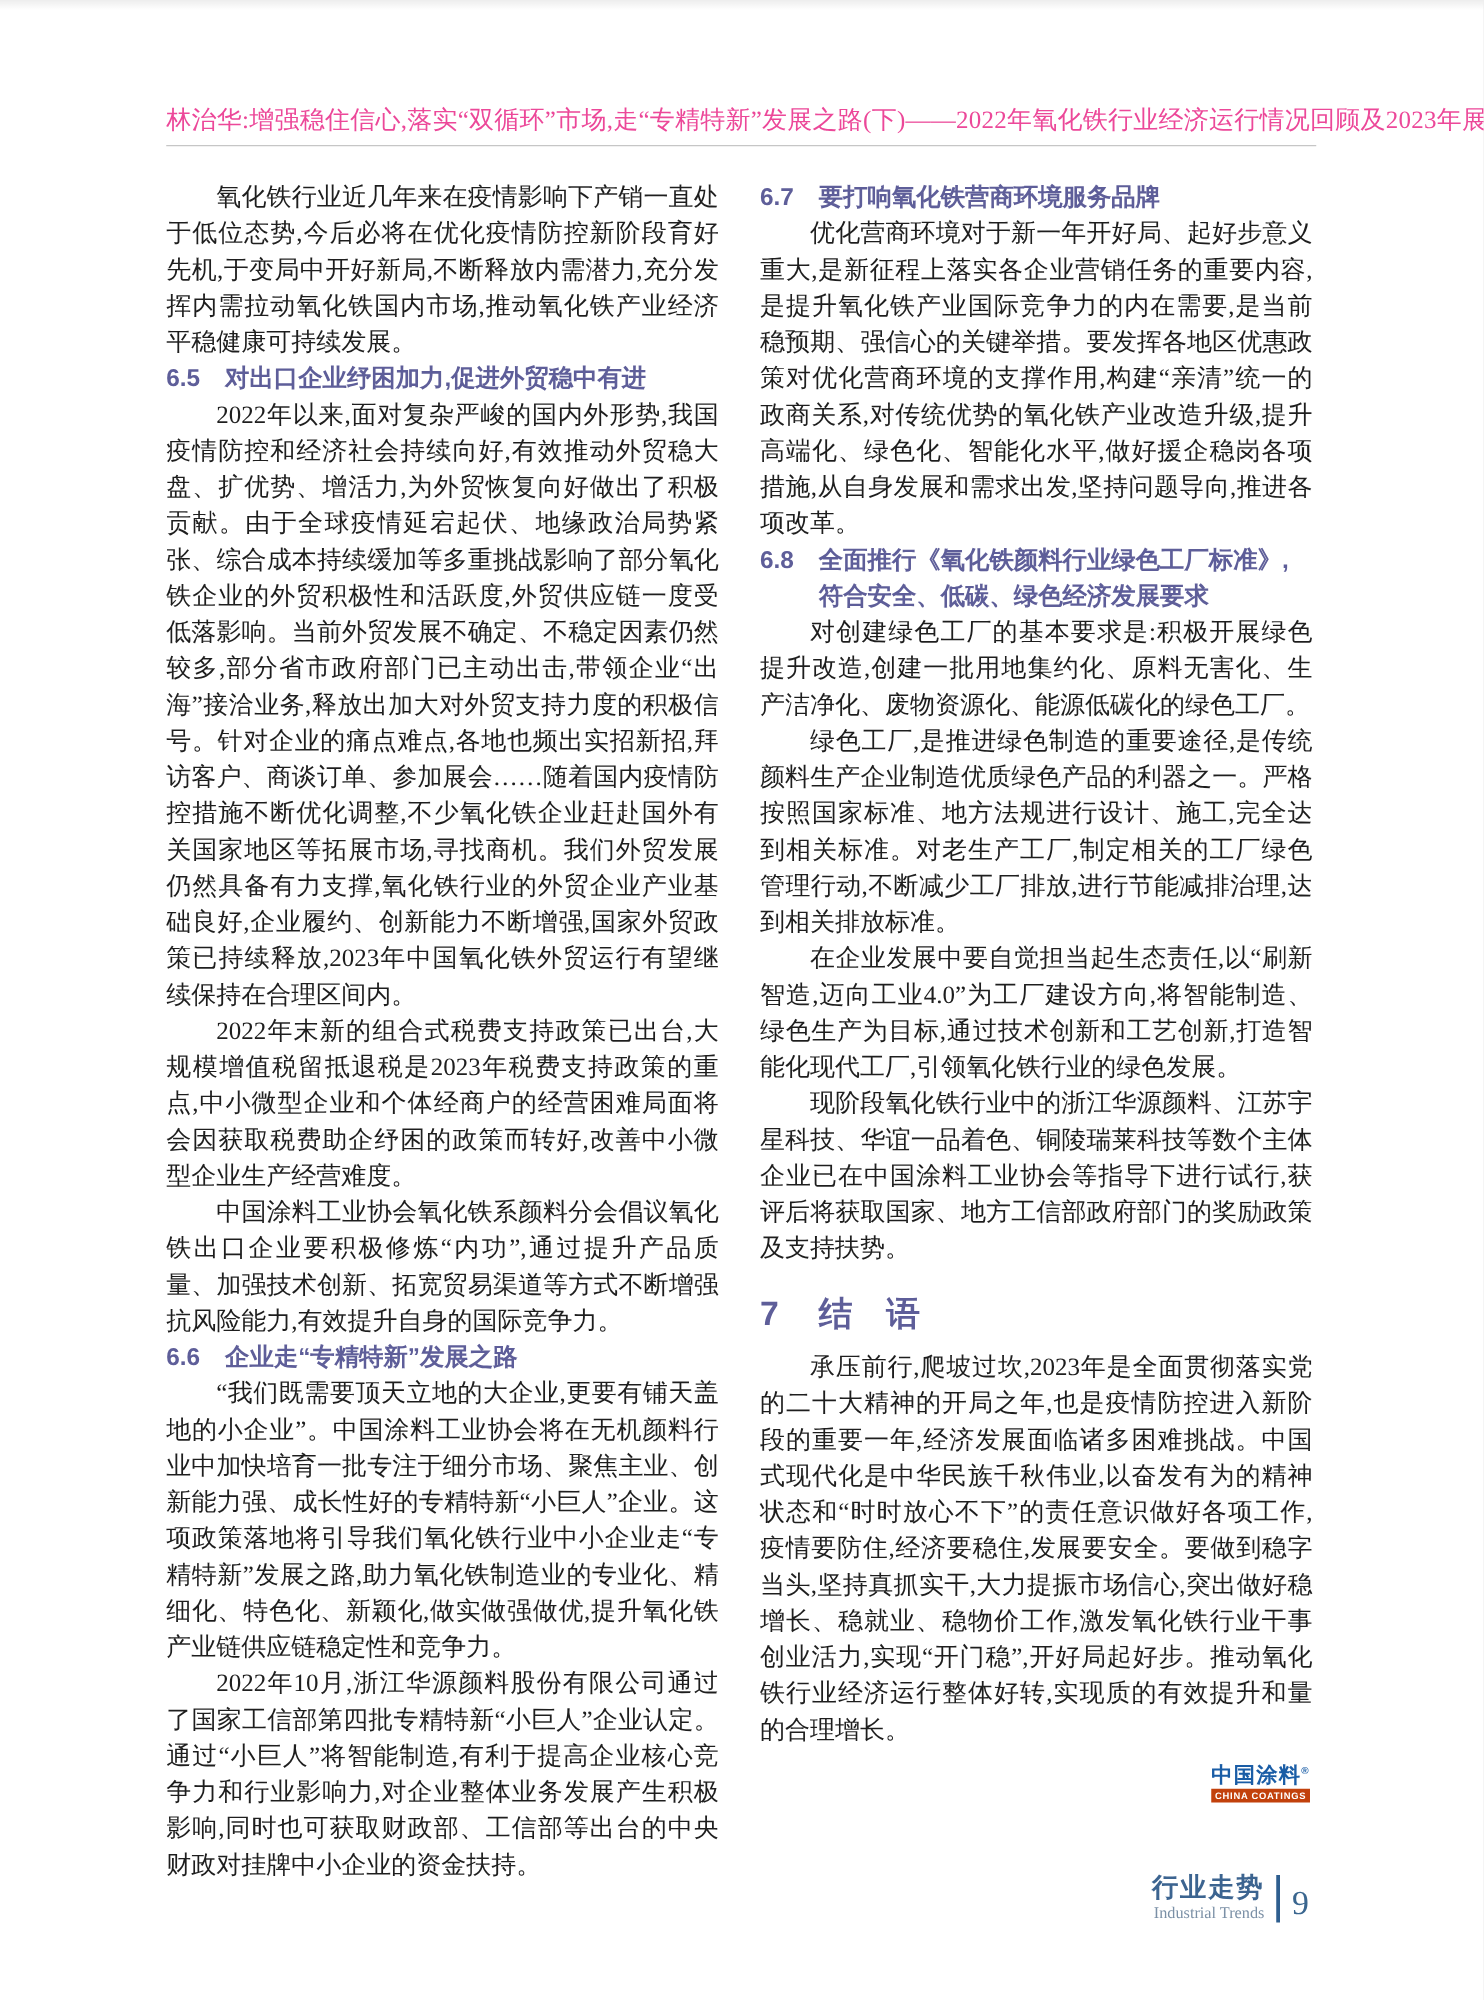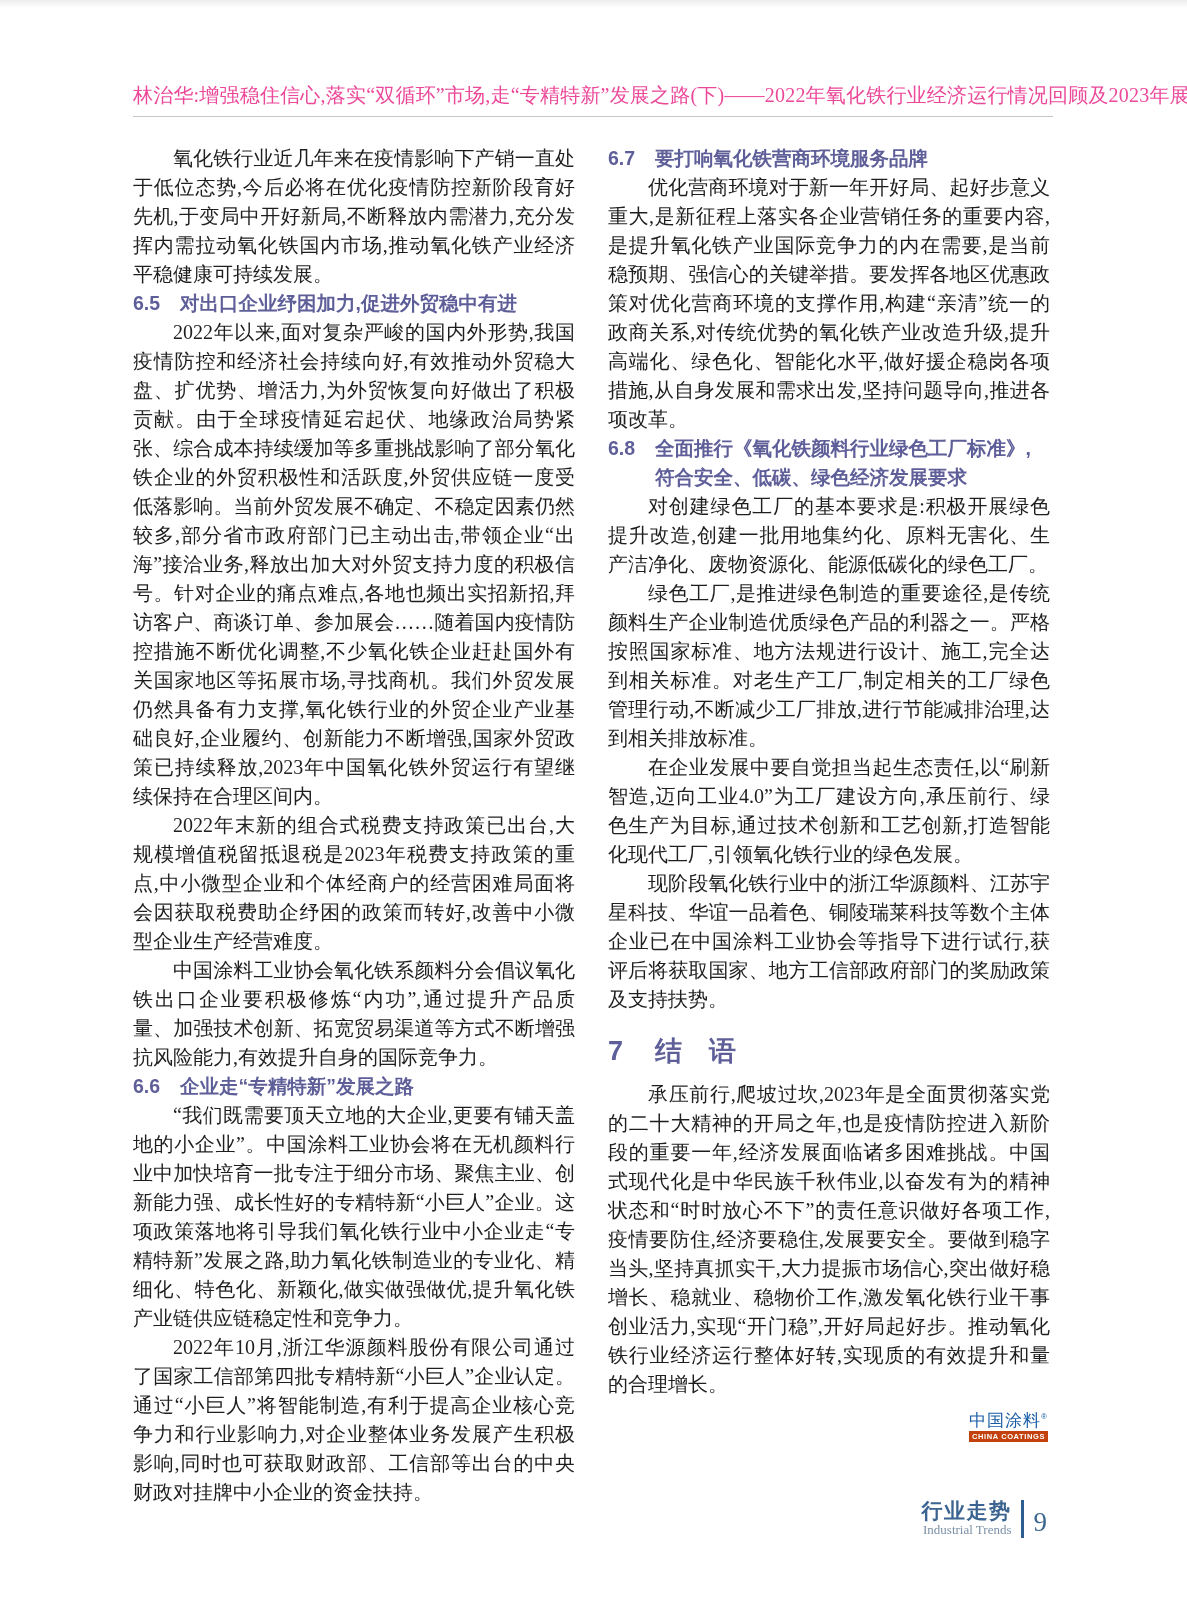--- a/index.html
+++ b/index.html
@@ -58,21 +58,21 @@
     margin:20px 0 12px 0;
   }
   .conclusion-h .h-num { flex:0 0 47px; }
   .logo {
     margin-top:8px;
     display:flex; flex-direction:column; align-items:flex-end;
     padding-right:2px;
   }
   .logo-cn {
     font-family:"Liberation Sans","DejaVu Sans",sans-serif;
-    font-weight:normal; font-size:17px; letter-spacing:1px;
+    font-weight:bold; font-size:17px; letter-spacing:1px;
     color:#1a5da6; line-height:19px;
   }
   .logo-cn sup { font-size:8px; color:#1a5da6; }
   .logo-en {
     font-family:"Liberation Sans","DejaVu Sans",sans-serif;
     font-weight:bold; font-size:7.5px; letter-spacing:0.6px;
     color:#ffffff; background:#c2410c;
     padding:1px 3px; line-height:9px; margin-top:1px;
   }
   .footer {
@@ -127,21 +127,21 @@
         <span class="h-num">6.7</span>
         <span class="h-text">要打响氧化铁营商环境服务品牌</span>
       </div>
       <p class="body-p">优化营商环境对于新一年开好局、起好步意义重大,是新征程上落实各企业营销任务的重要内容,是提升氧化铁产业国际竞争力的内在需要,是当前稳预期、强信心的关键举措。要发挥各地区优惠政策对优化营商环境的支撑作用,构建“亲清”统一的政商关系,对传统优势的氧化铁产业改造升级,提升高端化、绿色化、智能化水平,做好援企稳岗各项措施,从自身发展和需求出发,坚持问题导向,推进各项改革。</p>
       <div class="sec-h">
         <span class="h-num">6.8</span>
         <span class="h-text">全面推行《氧化铁颜料行业绿色工厂标准》,符合安全、低碳、绿色经济发展要求</span>
       </div>
       <p class="body-p">对创建绿色工厂的基本要求是:积极开展绿色提升改造,创建一批用地集约化、原料无害化、生产洁净化、废物资源化、能源低碳化的绿色工厂。</p>
       <p class="body-p">绿色工厂,是推进绿色制造的重要途径,是传统颜料生产企业制造优质绿色产品的利器之一。严格按照国家标准、地方法规进行设计、施工,完全达到相关标准。对老生产工厂,制定相关的工厂绿色管理行动,不断减少工厂排放,进行节能减排治理,达到相关排放标准。</p>
-      <p class="body-p">在企业发展中要自觉担当起生态责任,以“刷新智造,迈向工业4.0”为工厂建设方向,承压前行、绿色生产为目标,通过技术创新和工艺创新,打造智能化现代工厂,引领氧化铁行业的绿色发展。</p>
+      <p class="body-p">在企业发展中要自觉担当起生态责任,以“刷新智造,迈向工业4.0”为工厂建设方向,将智能制造、绿色生产为目标,通过技术创新和工艺创新,打造智能化现代工厂,引领氧化铁行业的绿色发展。</p>
       <p class="body-p">现阶段氧化铁行业中的浙江华源颜料、江苏宇星科技、华谊一品着色、铜陵瑞莱科技等数个主体企业已在中国涂料工业协会等指导下进行试行,获评后将获取国家、地方工信部政府部门的奖励政策及支持扶势。</p>
       <div class="conclusion-h">
         <span class="h-num">7</span>
         <span class="h-text">结　语</span>
       </div>
       <p class="body-p">承压前行,爬坡过坎,2023年是全面贯彻落实党的二十大精神的开局之年,也是疫情防控进入新阶段的重要一年,经济发展面临诸多困难挑战。中国式现代化是中华民族千秋伟业,以奋发有为的精神状态和“时时放心不下”的责任意识做好各项工作,疫情要防住,经济要稳住,发展要安全。要做到稳字当头,坚持真抓实干,大力提振市场信心,突出做好稳增长、稳就业、稳物价工作,激发氧化铁行业干事创业活力,实现“开门稳”,开好局起好步。推动氧化铁行业经济运行整体好转,实现质的有效提升和量的合理增长。</p>
 
       <div class="logo">
         <div class="logo-cn"><span>中国涂料</span><sup>®</sup></div>
         <div class="logo-en">CHINA COATINGS</div>

